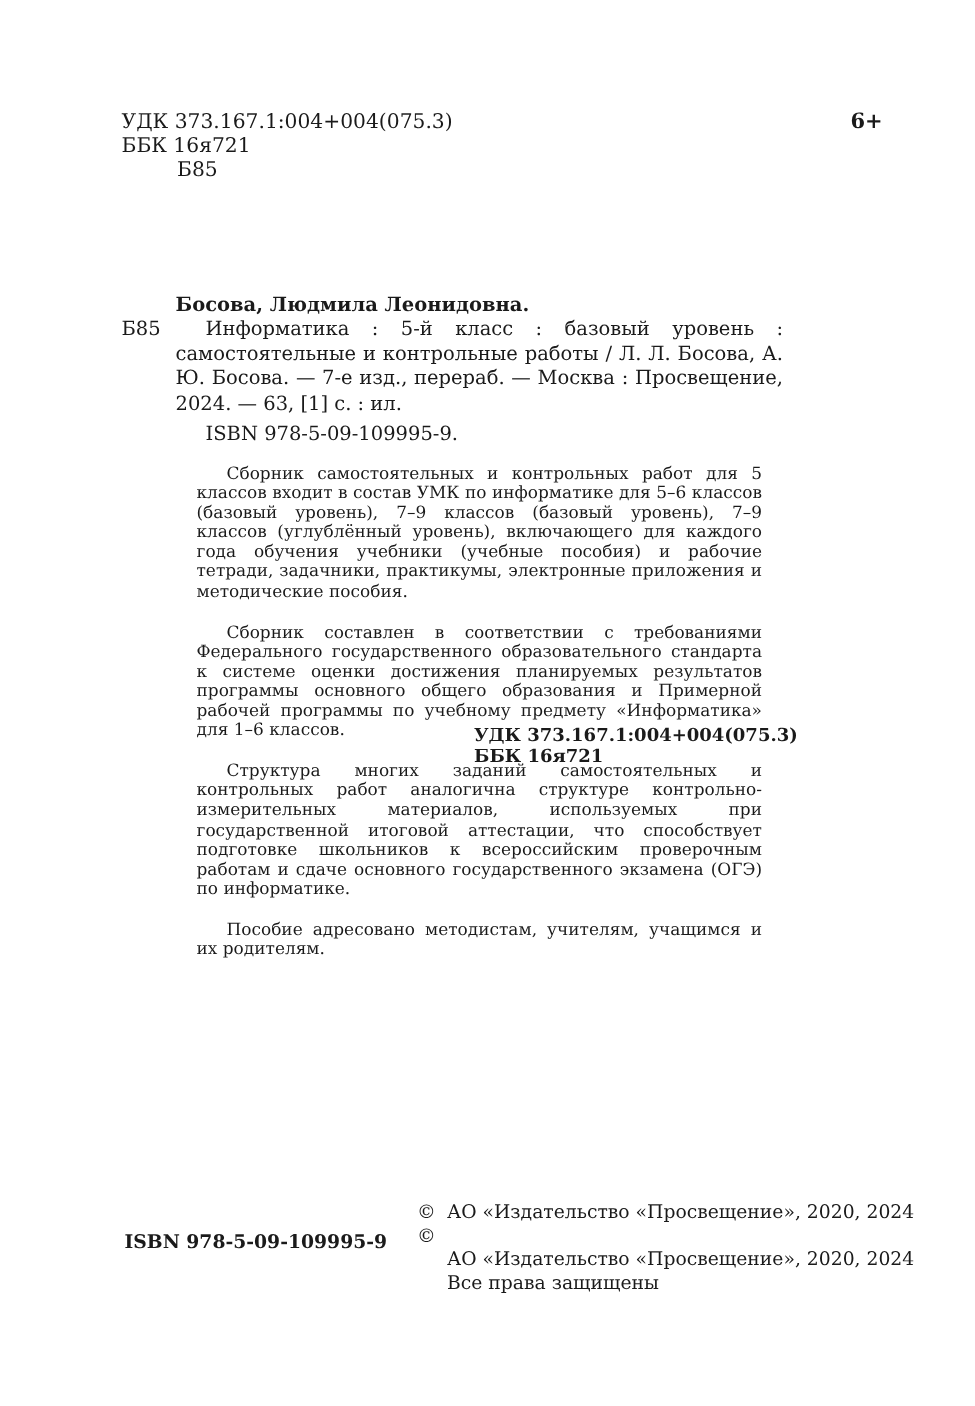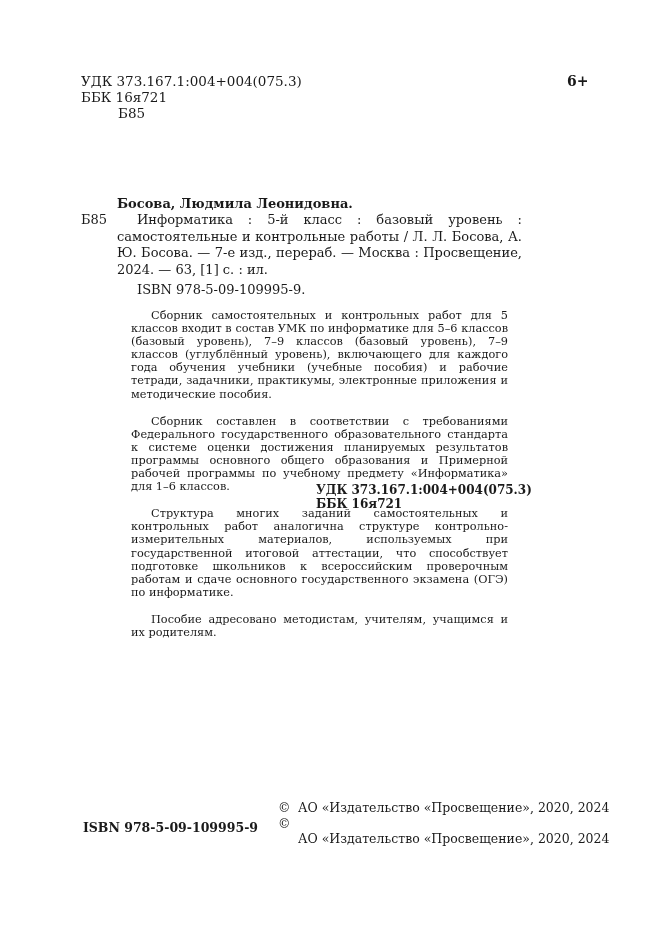--- a/index.html
+++ b/index.html
@@ -61,13 +61,17 @@
     <span class="sym">©</span>
     <span>АО «Издательство «Просвещение», 2020, 2024</span>
   </div>
   <div class="row">
     <span class="sym">©</span>
   </div>
   <div class="row">
     <span class="sym"></span>
     <span>АО «Издательство «Просвещение», 2020, 2024</span>
   </div>
+  <div class="row">
+    <span class="sym"></span>
+    <span>Все права защищены</span>
+  </div>
 </div>
 
 </body></html>

